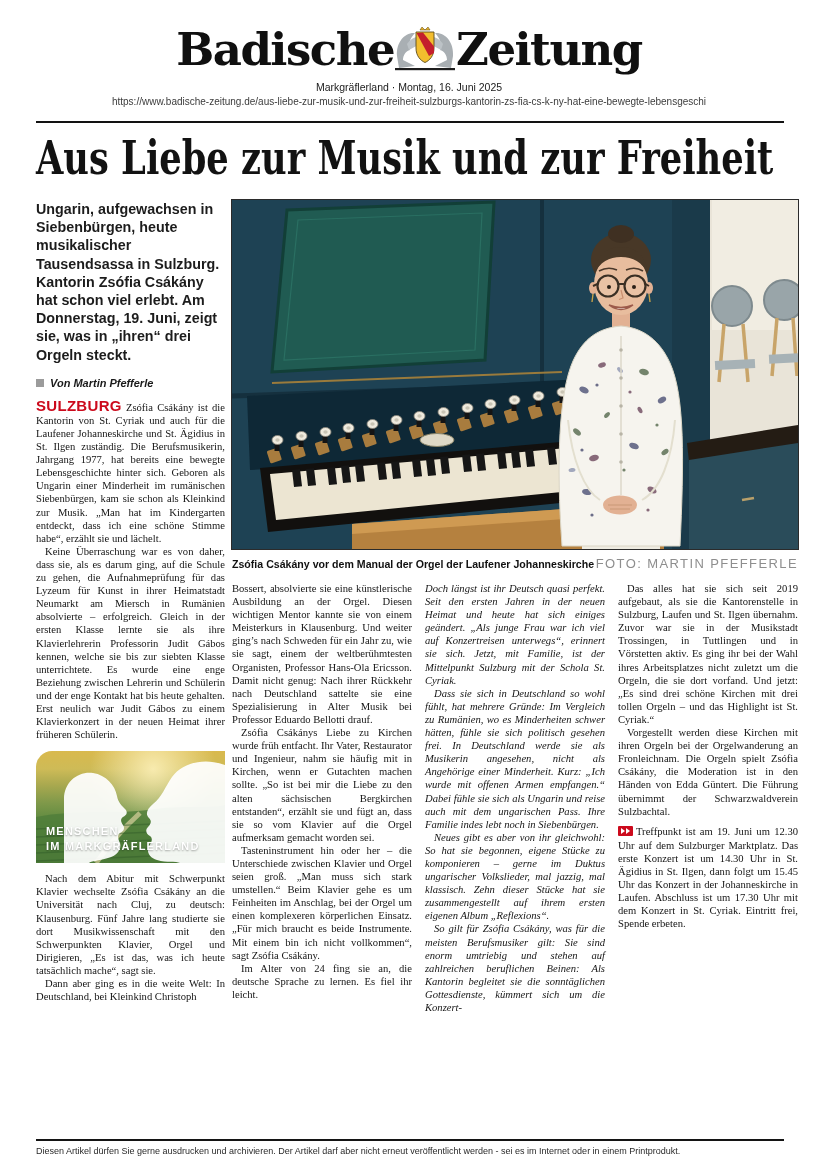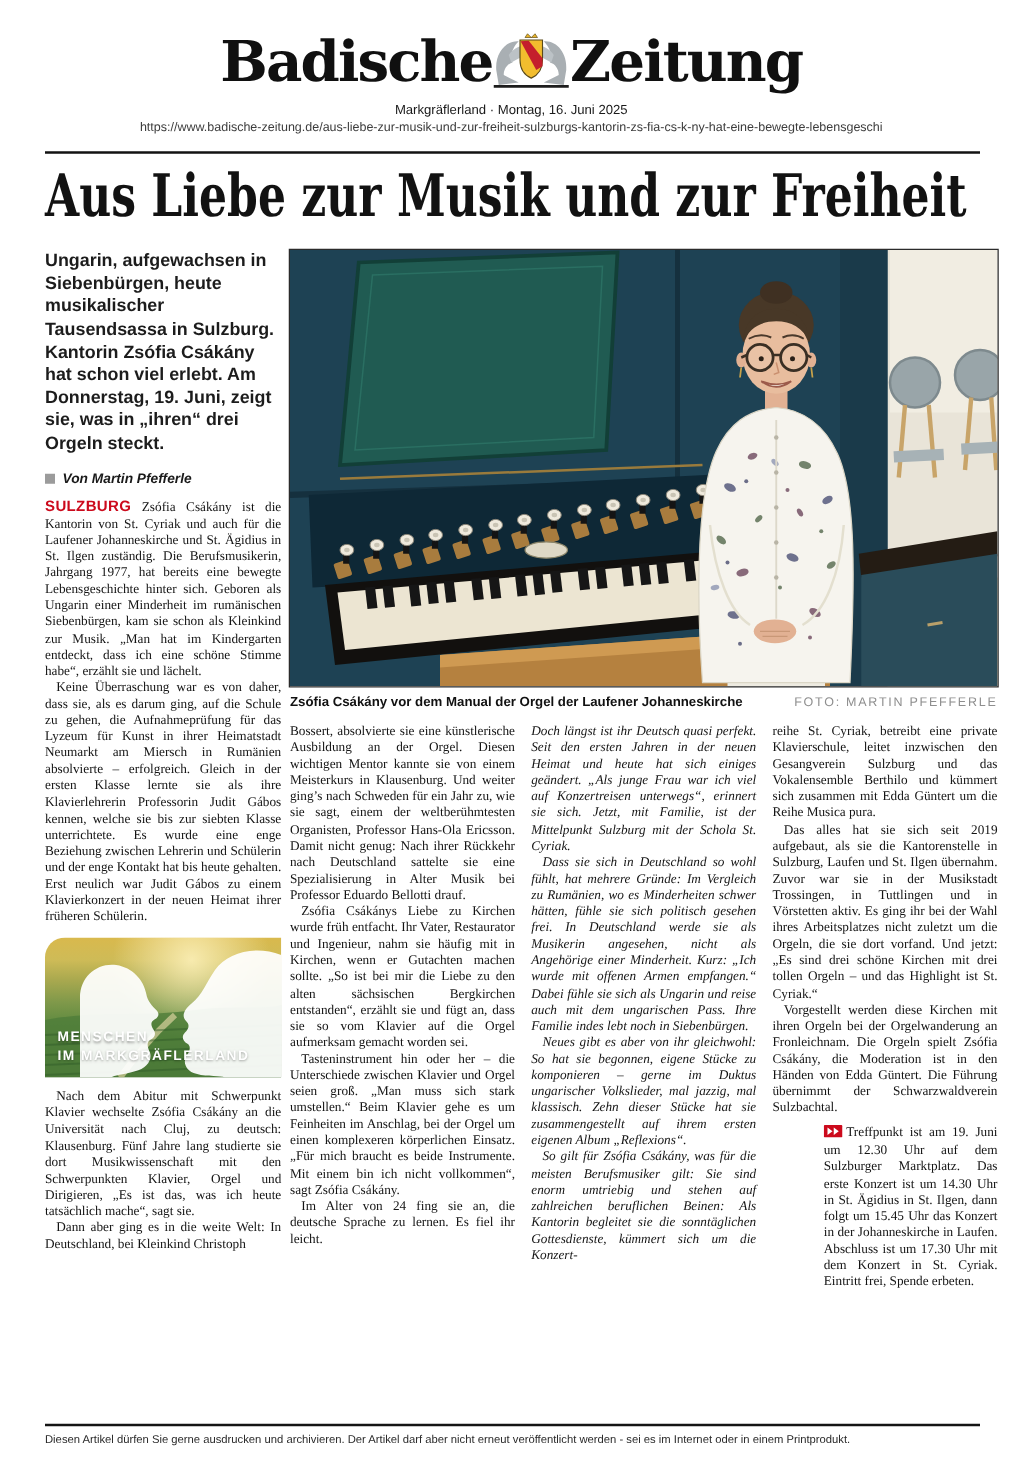--- a/index.html
+++ b/index.html
@@ -31,46 +31,46 @@
   .lead { font-size:14.3px; line-height:18.2px; font-weight:700; color:#1c1c1c; }
   .byline { margin-top:13px; display:flex; align-items:center; gap:6px;
             font-size:11px; font-weight:700; font-style:italic; color:#1a1a1a; }
   .byline-square { width:8px; height:8px; background:#9b9b9b; flex:0 0 8px; }
 
   .body-text { margin-top:10px; }
   .body-text p { font-family:"Liberation Serif", serif; font-size:10.6px; line-height:13.1px;
                  text-align:justify; color:#141414; hyphens:auto; -webkit-hyphens:auto; }
   .body-text p.ind { text-indent:9px; }
   .city-tag { color:#cc0a1c; font-weight:700; font-family:"Liberation Sans", sans-serif;
-              font-size:12px; letter-spacing:.3px; }
+              font-size:15px; letter-spacing:.3px; }
 
   
   .inset { position:relative; width:189px; height:112px; margin:10px 0 9px;
            border-top-left-radius:16px; overflow:hidden;
            background:
              radial-gradient(circle at 62% 16%, rgba(255,243,190,.85), rgba(255,243,190,0) 42%),
              linear-gradient(180deg,#d9b94d 0%,#cebb57 16%,#aaa94f 30%,#80994a 46%,#5e8a40 62%,#497a37 78%,#3d6c31 100%);
   }
   .inset svg { position:absolute; inset:0; }
   .inset-title { position:absolute; left:10px; bottom:9px; color:#fff; font-weight:700;
                  font-size:11px; line-height:15px; letter-spacing:1.2px;
                  text-shadow:0 1px 2px rgba(0,0,0,.35); }
 
   
   .photo-frame { width:566px; height:349px; outline:1px solid #2b2b2b; }
   .caption-row { display:flex; justify-content:space-between; align-items:baseline; margin-top:7px; }
   .caption { font-size:10.6px; font-weight:700; color:#111; }
-  .credit { font-size:10px; letter-spacing:1.4px; color:#8e8e8e; white-space:nowrap; }
+  .credit { font-size:13px; letter-spacing:1.4px; color:#8e8e8e; white-space:nowrap; }
 
   .cols3 { display:flex; gap:13px; margin-top:11px; }
   .cols3 .col { width:180px; flex:0 0 180px; }
 
   
   .info { margin-top:7px; font-family:"Liberation Sans", sans-serif; font-size:10.2px;
-          line-height:13.4px; color:#3a3a3a;margin-left:41px; }
+          line-height:13.4px; color:#3a3a3a; }
   .info-icon { display:inline-block; vertical-align:-1px; margin-right:3px; }
 
   
   .footer-rule { position:absolute; left:36px; right:34px; top:1139px; height:2px; background:#141414; }
   .footer-text { position:absolute; left:36px; top:1146px; font-size:9px; color:#2a2a2a; }
 </style>
 </head>
 <body>
 
 <div class="page">
@@ -304,21 +304,20 @@
           <p class="ind">Tasteninstrument hin oder her – die Unterschiede zwischen Klavier und Orgel seien groß. „Man muss sich stark umstellen.“ Beim Klavier gehe es um Feinheiten im Anschlag, bei der Orgel um einen komplexeren körperlichen Einsatz. „Für mich braucht es beide Instrumente. Mit einem bin ich nicht vollkommen“, sagt Zsófia Csákány.</p>
           <p class="ind">Im Alter von 24 fing sie an, die deutsche Sprache zu lernen. Es fiel ihr leicht.</p>
         </div>
         <div class="col body-text" style="margin-top:0;font-style:italic;">
           <p>Doch längst ist ihr Deutsch quasi perfekt. Seit den ersten Jahren in der neuen Heimat und heute hat sich einiges geändert. „Als junge Frau war ich viel auf Konzertreisen unterwegs“, erinnert sie sich. Jetzt, mit Familie, ist der Mittelpunkt Sulzburg mit der Schola St. Cyriak.</p>
           <p class="ind">Dass sie sich in Deutschland so wohl fühlt, hat mehrere Gründe: Im Vergleich zu Rumänien, wo es Minderheiten schwer hätten, fühle sie sich politisch gesehen frei. In Deutschland werde sie als Musikerin angesehen, nicht als Angehörige einer Minderheit. Kurz: „Ich wurde mit offenen Armen empfangen.“ Dabei fühle sie sich als Ungarin und reise auch mit dem ungarischen Pass. Ihre Familie indes lebt noch in Siebenbürgen.</p>
           <p class="ind">Neues gibt es aber von ihr gleichwohl: So hat sie begonnen, eigene Stücke zu komponieren – gerne im Duktus ungarischer Volkslieder, mal jazzig, mal klassisch. Zehn dieser Stücke hat sie zusammengestellt auf ihrem ersten eigenen Album „Reflexions“.</p>
           <p class="ind">So gilt für Zsófia Csákány, was für die meisten Berufsmusiker gilt: Sie sind enorm umtriebig und stehen auf zahlreichen beruflichen Beinen: Als Kantorin begleitet sie die sonntäglichen Gottesdienste, kümmert sich um die Konzert-</p>
         </div>
         <div class="col body-text" style="margin-top:0;">
-          <p>reihe St. Cyriak, betreibt eine private Klavierschule, leitet inzwischen den Gesangverein Sulzburg und das Vokalensemble Berthilo und kümmert sich zusammen mit Edda Güntert um die Reihe Musica pura.</p>
           <p class="ind">Das alles hat sie sich seit 2019 aufgebaut, als sie die Kantorenstelle in Sulzburg, Laufen und St. Ilgen übernahm. Zuvor war sie in der Musikstadt Trossingen, in Tuttlingen und in Vörstetten aktiv. Es ging ihr bei der Wahl ihres Arbeitsplatzes nicht zuletzt um die Orgeln, die sie dort vorfand. Und jetzt: „Es sind drei schöne Kirchen mit drei tollen Orgeln – und das Highlight ist St. Cyriak.“</p>
           <p class="ind">Vorgestellt werden diese Kirchen mit ihren Orgeln bei der Orgelwanderung an Fronleichnam. Die Orgeln spielt Zsófia Csákány, die Moderation ist in den Händen von Edda Güntert. Die Führung übernimmt der Schwarzwaldverein Sulzbachtal.</p>
           <p class="info">
             <span class="info-icon">
               <svg width="15" height="10" viewBox="0 0 15 10" xmlns="http://www.w3.org/2000/svg">
                 <rect x="0" y="0" width="15" height="10" rx="1" fill="#cc0a1c"></rect>
                 <path d="M3,2 L7,5 L3,8 Z" fill="#ffffff"></path>
                 <path d="M8,2 L12,5 L8,8 Z" fill="#ffffff"></path>
               </svg>
             </span><span>Treffpunkt ist am 19. Juni um 12.30 Uhr auf dem Sulzburger Marktplatz. Das erste Konzert ist um 14.30 Uhr in St. Ägidius in St. Ilgen, dann folgt um 15.45 Uhr das Konzert in der Johanneskirche in Laufen. Abschluss ist um 17.30 Uhr mit dem Konzert in St. Cyriak. Eintritt frei, Spende erbeten.</span>

